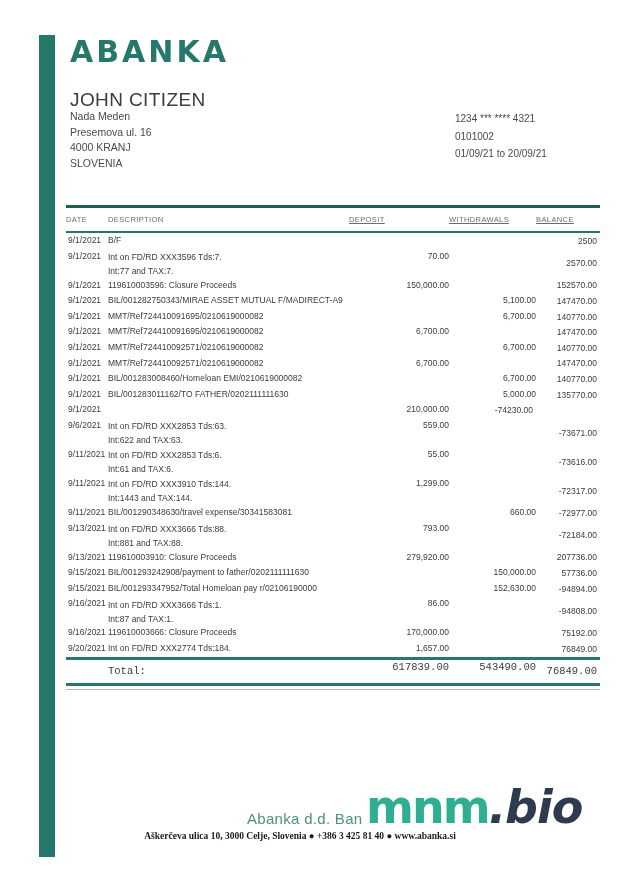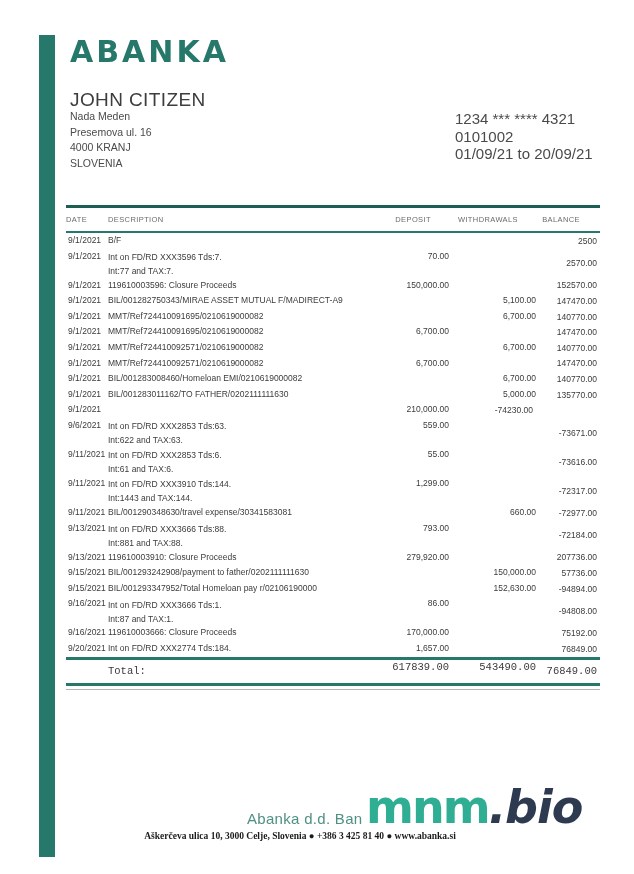--- a/index.html
+++ b/index.html
@@ -6,29 +6,29 @@
   .page{position:relative;width:634px;height:874px;background:#ffffff;overflow:hidden;
         font-family:"Liberation Sans",sans-serif;color:#333;}
   
   .brand-bar{position:absolute;left:39px;top:35px;width:16px;height:822px;background:#26796A;}
   
   .logo{position:absolute;left:70px;top:34px;font-family:"DejaVu Sans",sans-serif;
         font-size:30px;font-weight:700;letter-spacing:3px;color:#26796A;text-align:center;}
   .cust-name{position:absolute;left:70px;top:69px;font-size:19px;color:#3d3d3d;letter-spacing:.4px;margin-top:20px;}
   .cust-addr{position:absolute;left:70px;top:109px;font-size:10.5px;line-height:15.5px;color:#4a4a4a;}
   .acct-labels{position:absolute;left:320px;top:107px;font-size:10.5px;line-height:13.5px;color:#555;}
-  .acct-values{position:absolute;left:455px;top:110px;font-size:15px;line-height:17.5px;color:#4a4a4a;}
+  .acct-values{position:absolute;left:455px;top:110px;font-size:10px;line-height:17.5px;color:#4a4a4a;}
   
   .stmt{position:absolute;left:66px;top:205px;width:534px;}
   .tline{height:0;border-top:3px solid #26796A;}
   .tline.dark{border-top-color:#1F5F53;}
   .tline.thin2{border-top-width:2px;}
   .grid{display:grid;grid-template-columns:42px 1fr 100px 87px 64px;}
   .thead{height:23px;align-items:center;font-size:7.5px;color:#6b6b6b;letter-spacing:.4px;}
-  .thead .h-num{text-align:right;padding-right:18px;}
+  .thead .h-num{text-align:left;padding-right:18px;text-decoration:underline;}
   .thead .h-bal{padding-right:20px;}
   .tbody{font-size:8.5px;color:#3b3b3b;}
   .trow{min-height:15.6px;align-items:center;}
   .trow.double{height:29px;align-items:start;}
   .c-date{padding-left:2px;align-self:start;line-height:15.6px;}
   .c-desc{line-height:15.6px;}
   .trow.double .c-desc div{line-height:14.2px;}
   .trow.double .c-desc div:first-child{padding-top:1.2px;}
   .c-num{text-align:right;align-self:start;line-height:15.6px;}
   .c-bal{display:flex;align-items:center;justify-content:flex-end;padding-right:3px;align-self:stretch;line-height:normal;}

